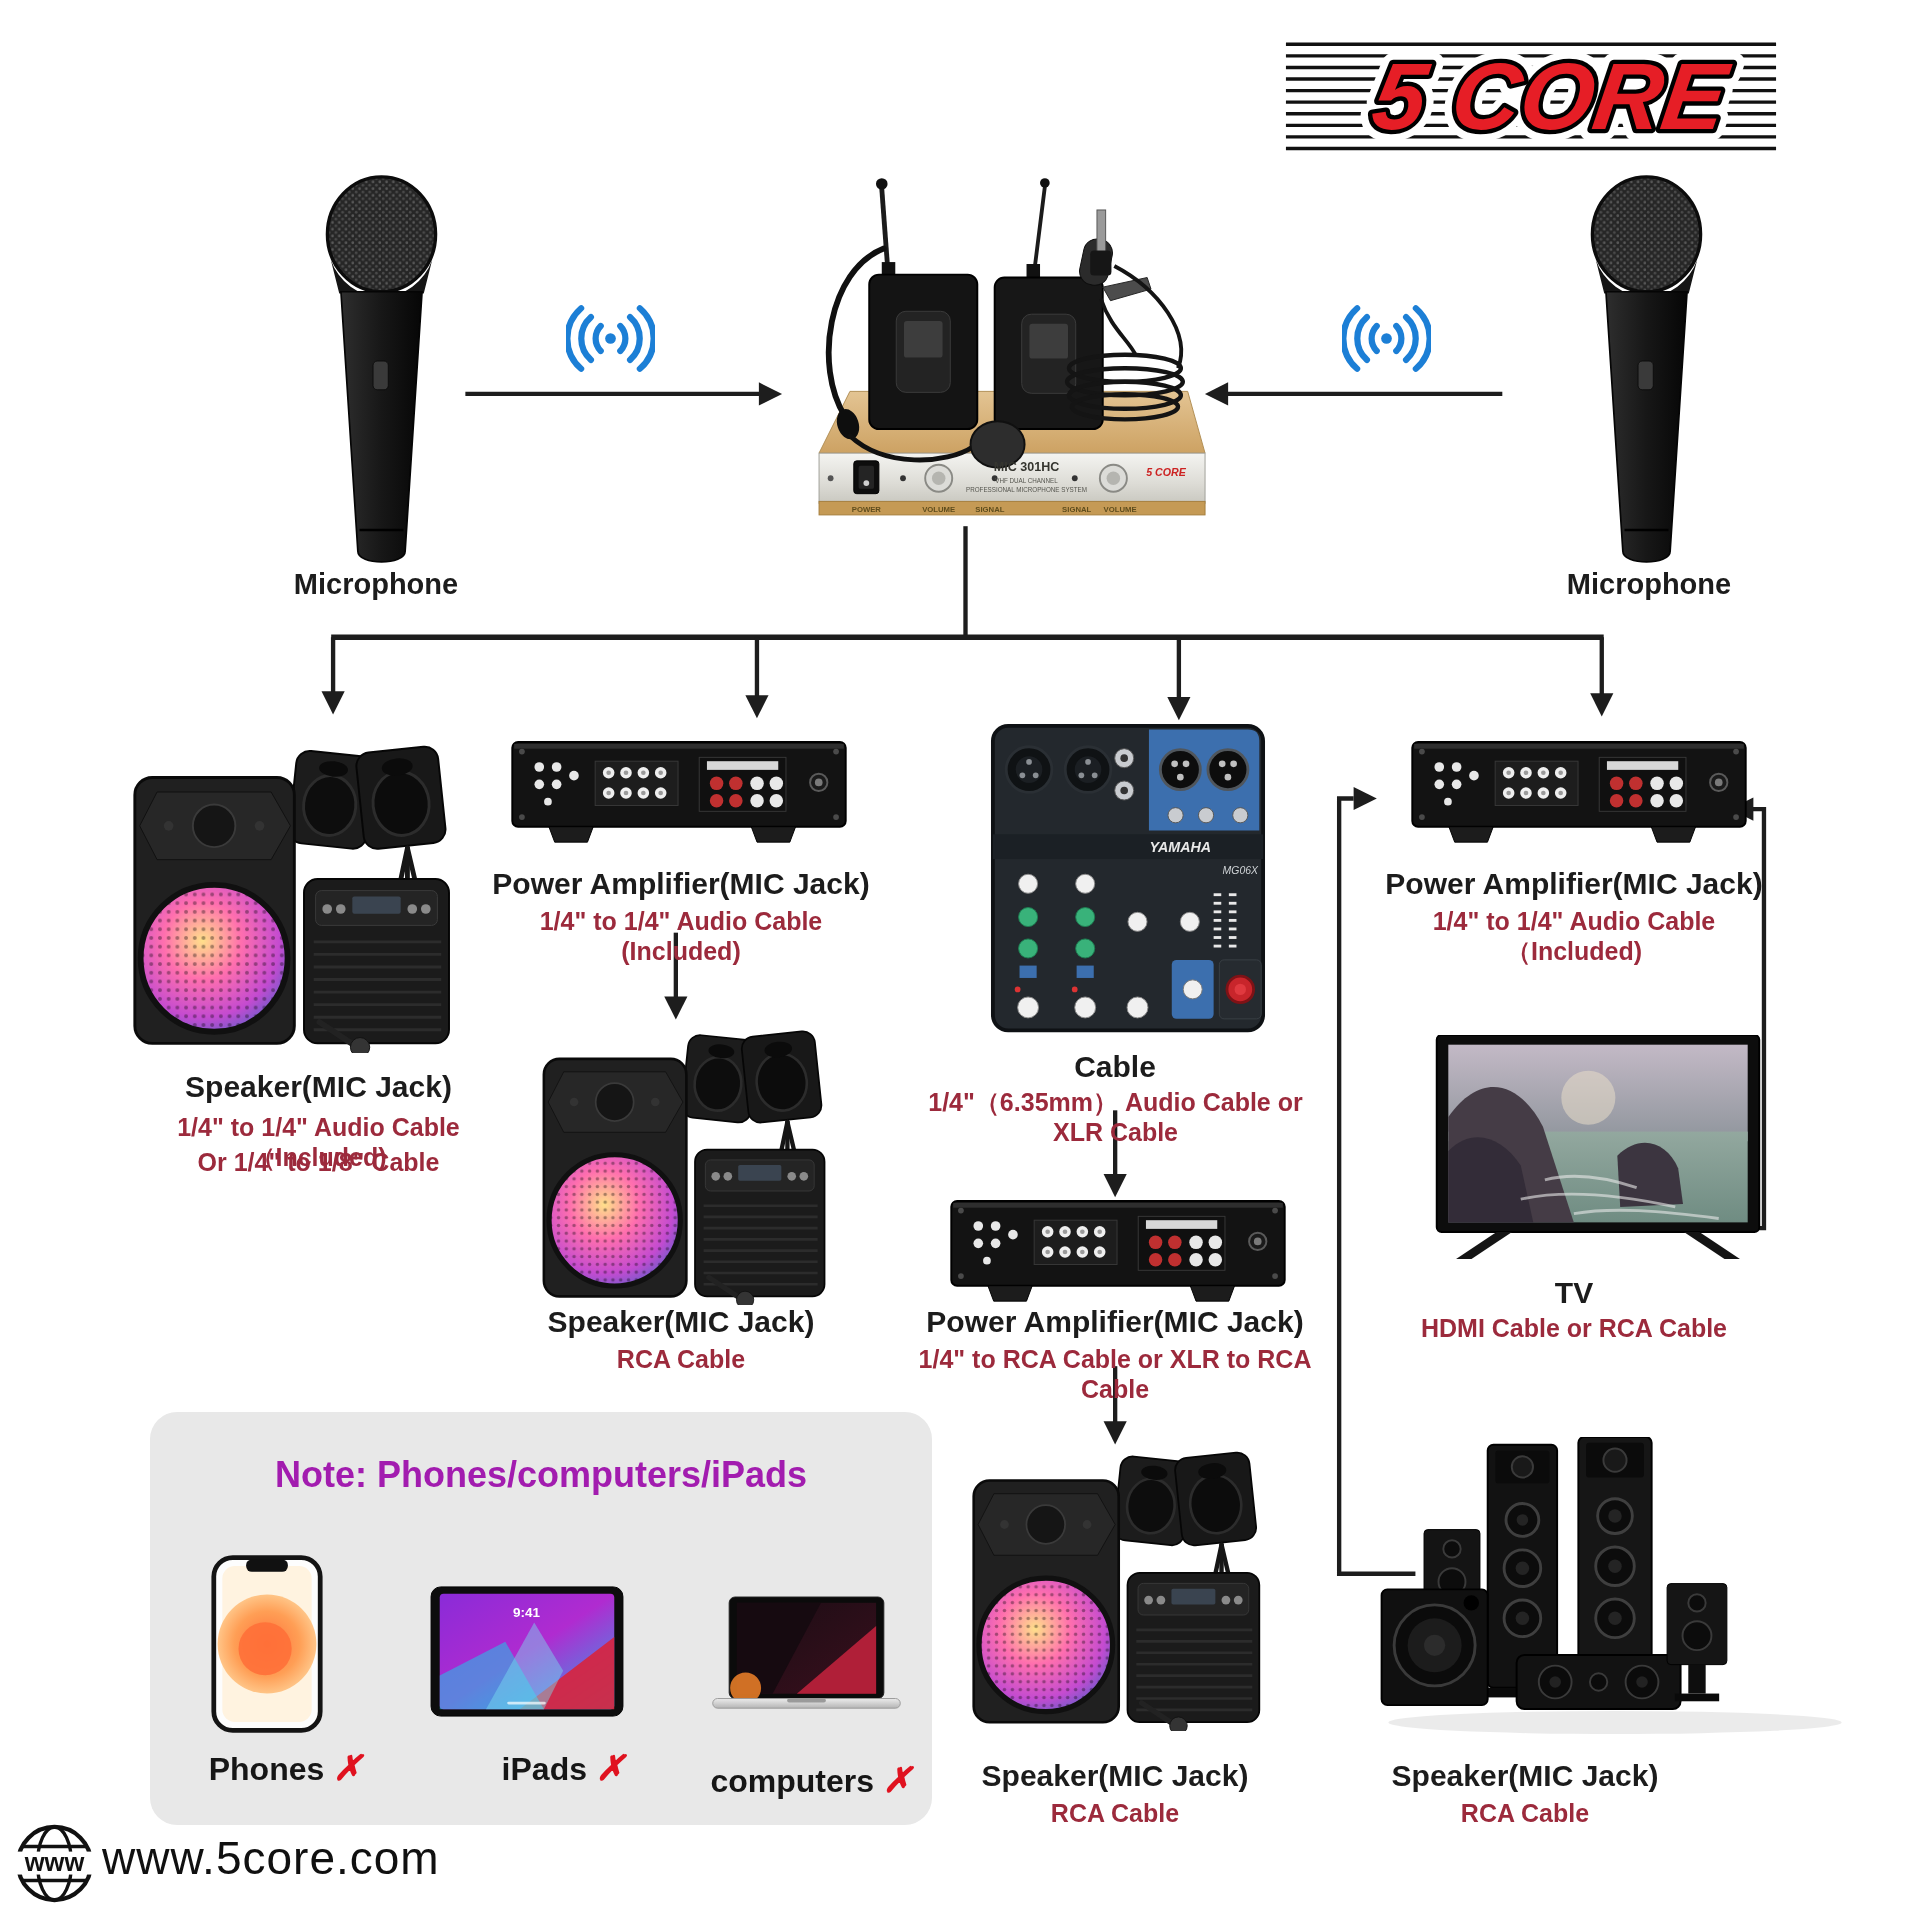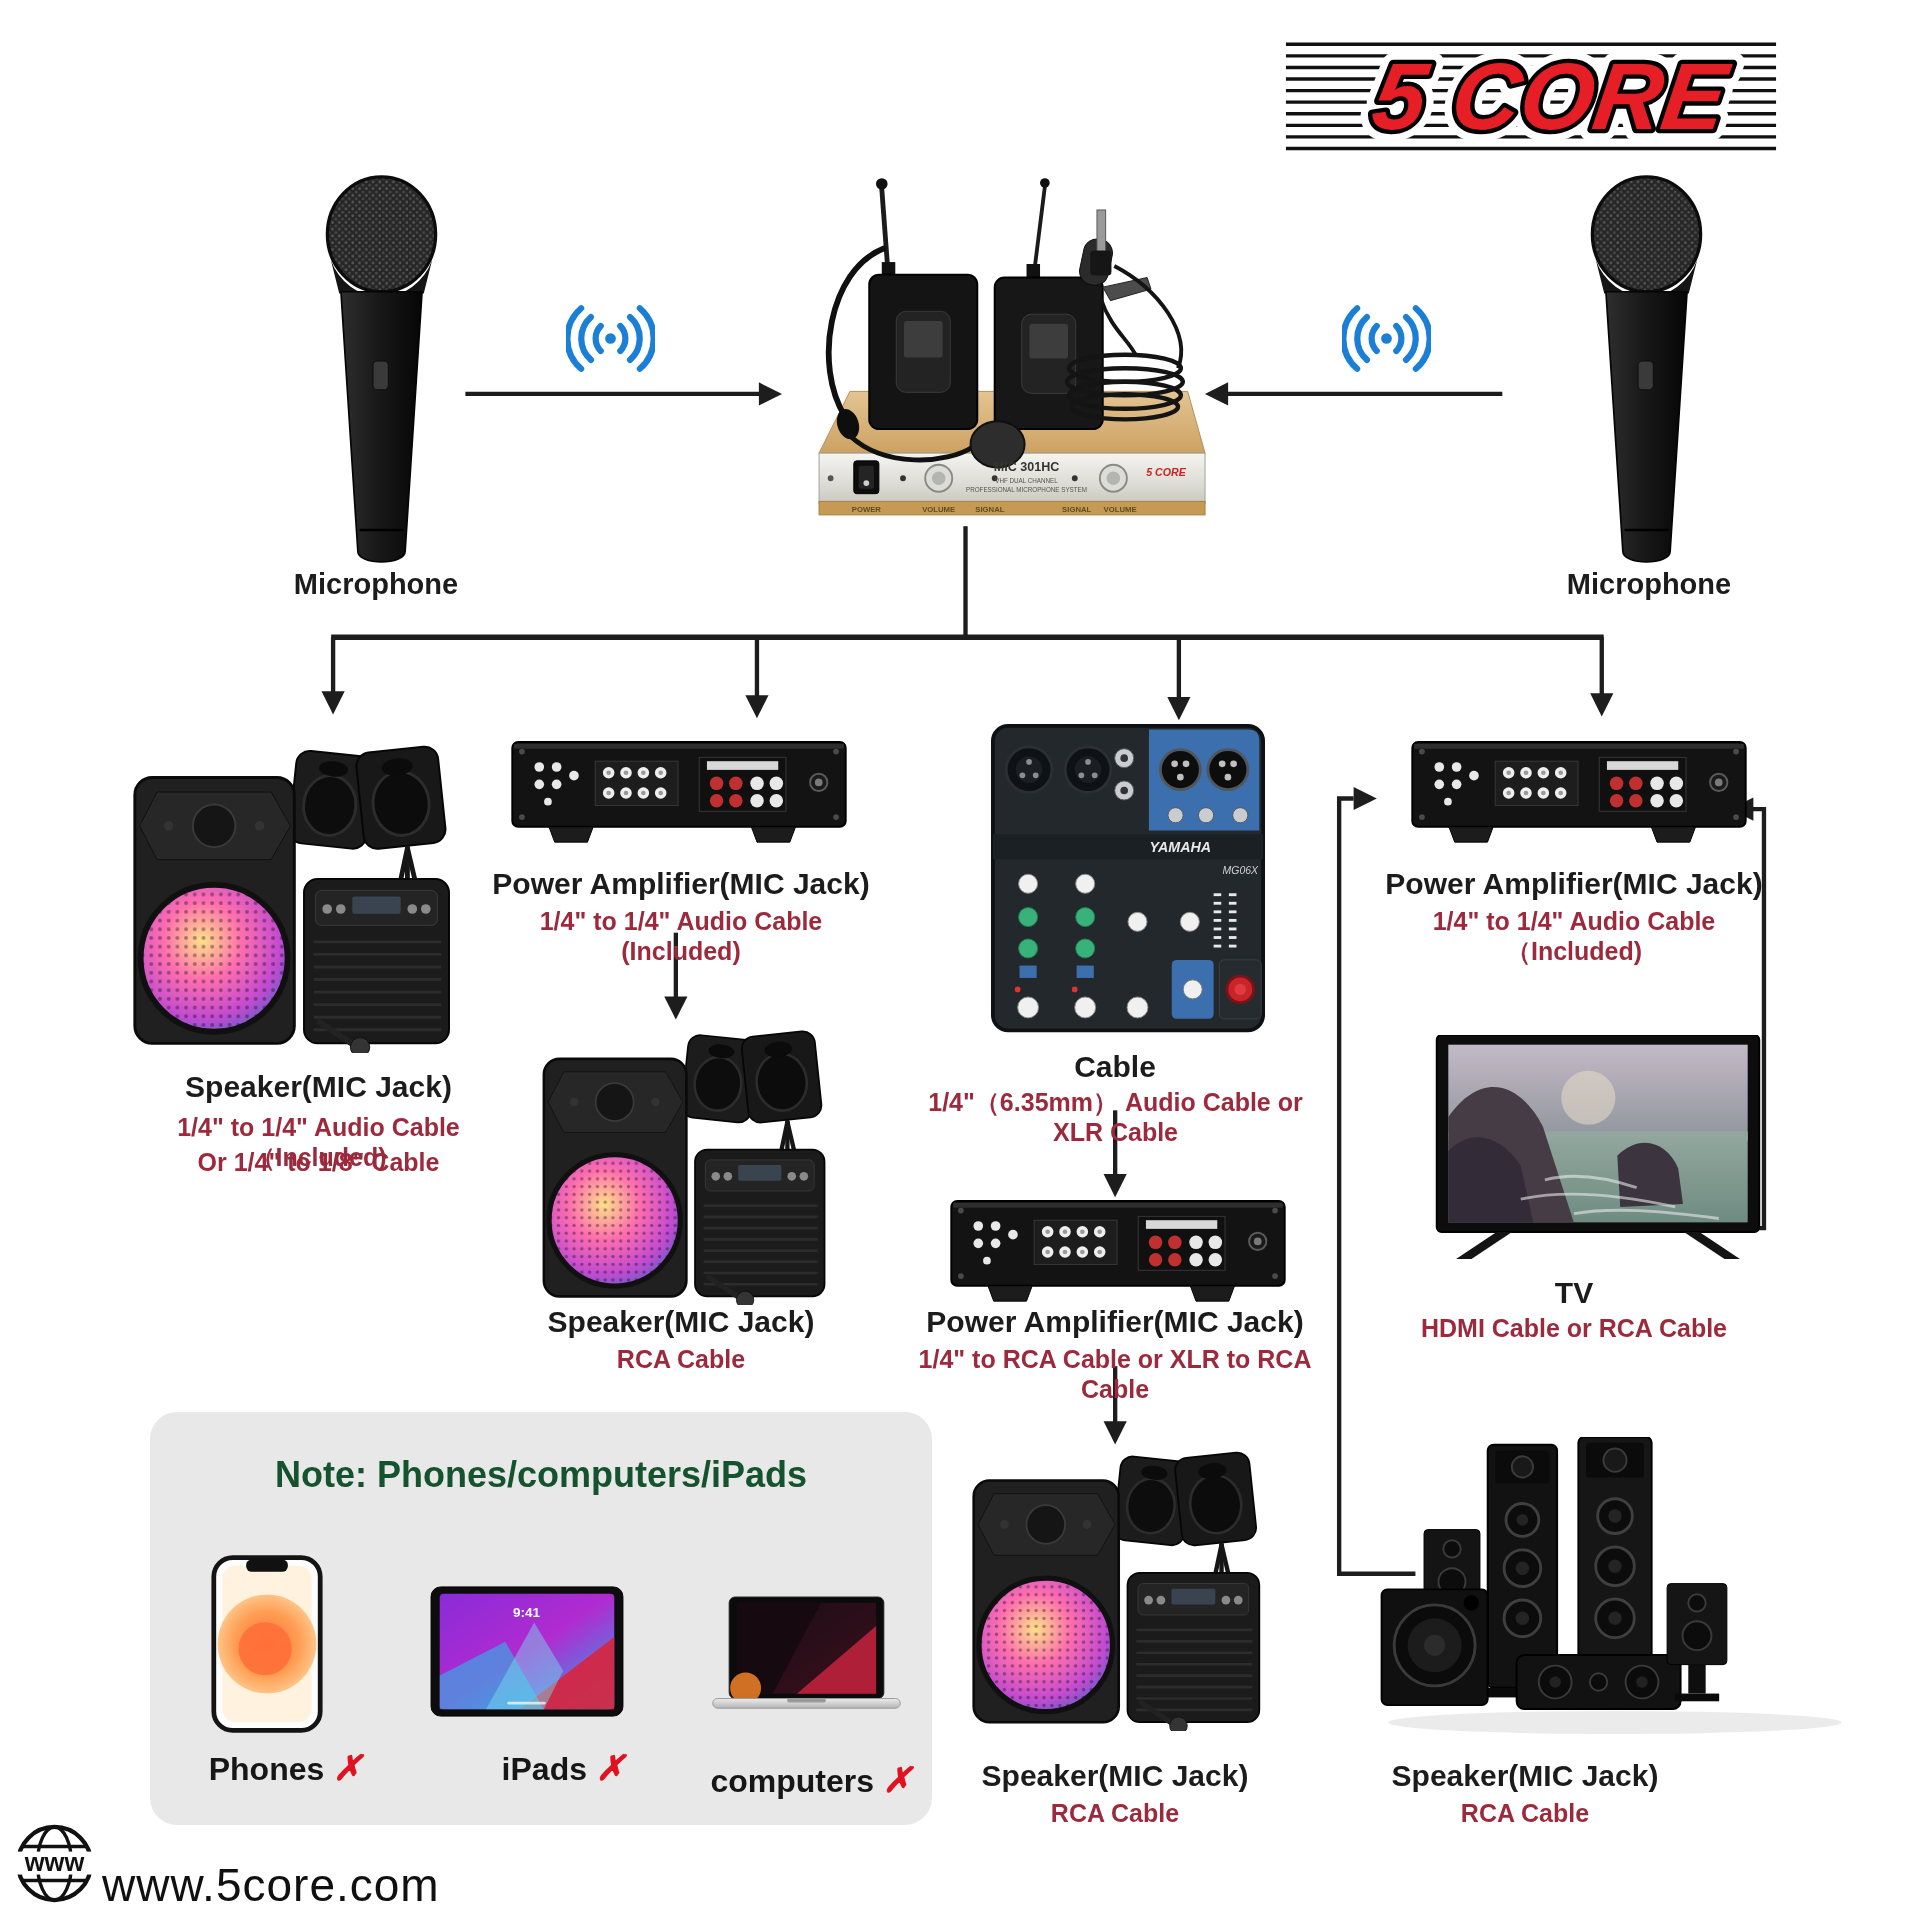--- a/index.html
+++ b/index.html
@@ -3,24 +3,24 @@
 <meta charset="utf-8">
 <style>
   html,body{margin:0;padding:0;background:#fff;}
   .canvas{position:relative;width:1931px;height:1931px;background:#ffffff;overflow:hidden;
           font-family:"Liberation Sans", sans-serif;}
   .abs{position:absolute;}
   .cap{position:absolute;text-align:center;color:#1c1c1c;font-size:30px;font-weight:700;line-height:1.15;}
   .sub{position:absolute;text-align:center;color:#9c2a3c;font-size:25px;font-weight:700;line-height:1.2;}
   .miclabel{position:absolute;text-align:center;color:#1c1c1c;font-size:29px;font-weight:700;}
   .notebox{position:absolute;left:150px;top:1412px;width:782px;height:413px;background:#e8e8e8;border-radius:27px;}
-  .notetitle{position:absolute;left:0;width:100%;text-align:center;color:#14532d;font-size:36px;font-weight:bold;}
+  .notetitle{position:absolute;left:0;width:100%;text-align:center;color:#a21caf;font-size:36px;font-weight:bold;}
   .devlabel{position:absolute;text-align:right;color:#161616;font-size:32px;font-weight:600;white-space:nowrap;}
   .x-mark{color:#e0121f;font-weight:bold;font-style:italic;font-size:35px;margin-left:8.7px;}
-  .site{position:absolute;left:102px;top:1831px;font-size:46px;color:#101010;letter-spacing:1px;margin-top:27px;}
+  .site{position:absolute;left:102px;top:1831px;font-size:46px;color:#101010;letter-spacing:1px;}
   svg{display:block;}
 </style>
 </head>
 <body>
 
 <div class="canvas">
 
   <svg class="abs" style="left:1284px;top:25px" width="494" height="137" viewBox="0 0 512 142">
     <g stroke="#111" stroke-width="3.5">
       <line x1="2" y1="20" x2="510" y2="20"></line>

